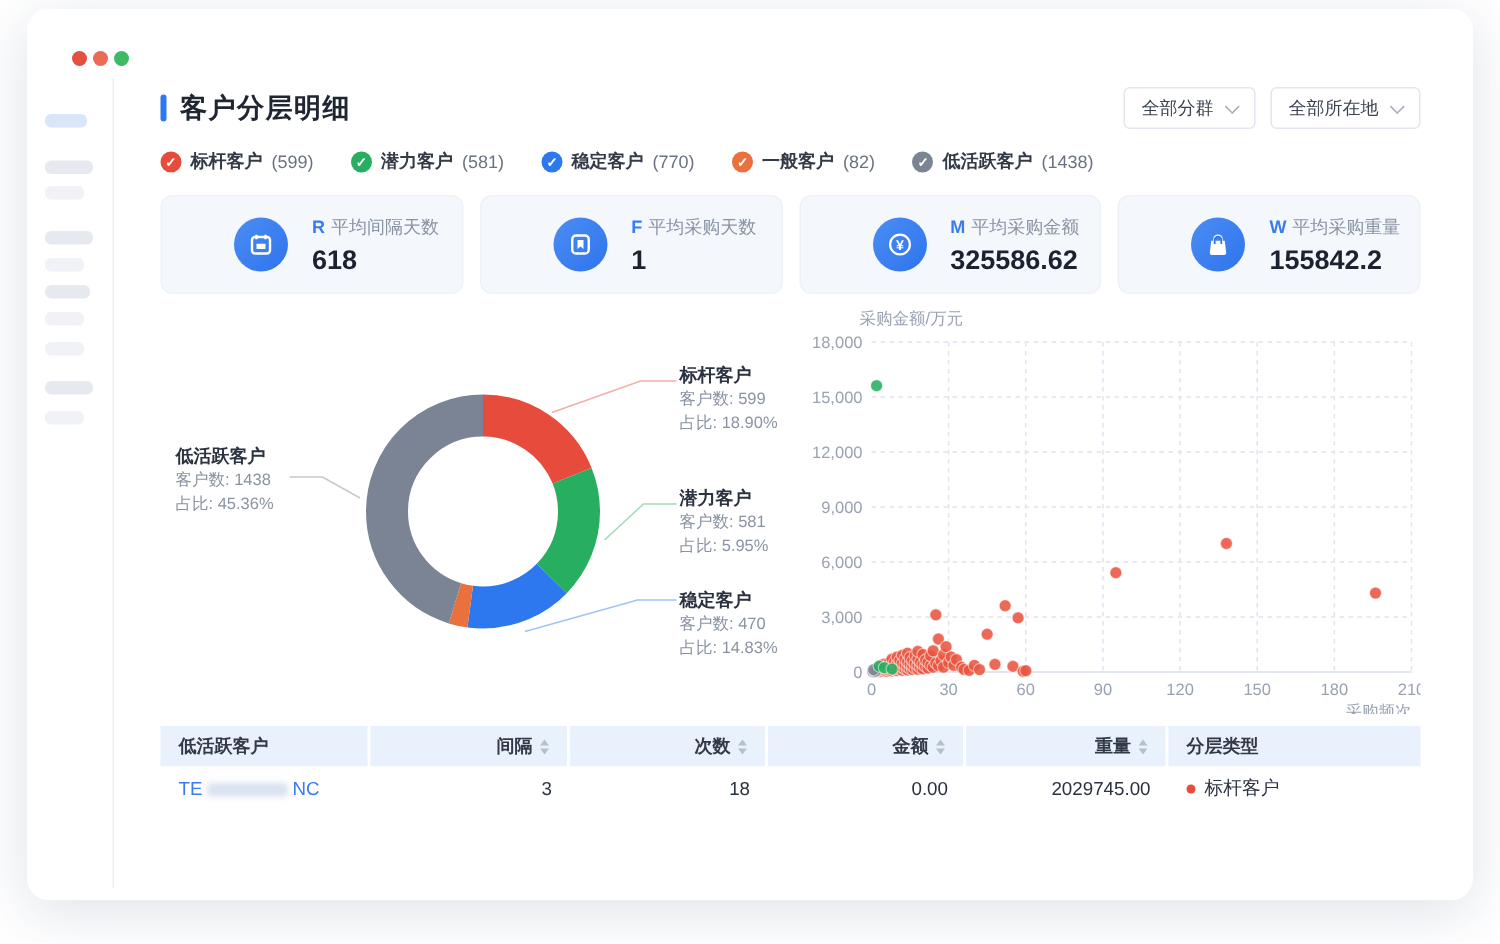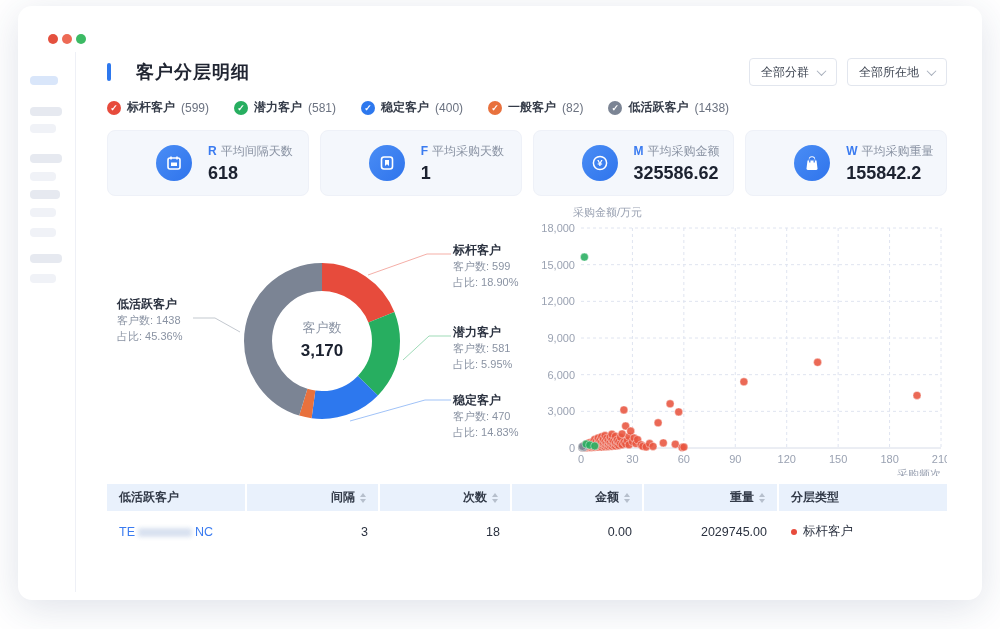--- a/index.html
+++ b/index.html
@@ -11,21 +11,21 @@
   .lights { position:absolute; left:30px; top:28px; display:flex; gap:4px; }
   .dot { width:10px; height:10px; border-radius:50%; }
   .dot-1 { background:#e4503e; } .dot-2 { background:#ed6a55; } .dot-3 { background:#3cba64; }
   
   .sidebar { position:absolute; left:12px; top:66px; width:46px; }
   .sk { border-radius:4px; height:9px; margin-left:0; }
   .divider { position:absolute; left:57px; top:46px; height:540px; width:1px; background:#eef0f6; }
   
   .main { position:absolute; left:70px; top:40px; width:878px; padding:10px 19px 0; }
   .title-row { display:flex; align-items:center; justify-content:space-between; margin-top:2px; }
-  .title-left { display:flex; align-items:center;gap:16px; }
+  .title-left { display:flex; align-items:center; }
   .title-bar { width:4px; height:18px; border-radius:2px; background:#2d78ee; margin-right:9px; }
   .page-title { font-size:18px; font-weight:bold; color:#202532; letter-spacing:1px; }
   .filters { display:flex; gap:10px; }
   .filter-btn { display:flex; align-items:center; height:28px; padding:0 11px; border:1px solid #e2e6ee;
                 border-radius:4px; background:#fff; font-size:12px; color:#3c4350; cursor:pointer; }
   .chev { width:7px; height:7px; border-right:1.4px solid #a7afbc; border-bottom:1.4px solid #a7afbc;
           transform:rotate(45deg) translate(-1px,-1px); margin-left:9px; }
   
   .legend-row { display:flex; gap:25px; margin-top:13px; }
   .legend-item { display:flex; align-items:center; gap:6px; font-size:12px; color:#343b48; font-weight:bold; cursor:pointer; }
@@ -54,21 +54,21 @@
   .pie-label .nm { font-size:12px; font-weight:bold; color:#2b3240; }
   .leader-svg { position:absolute; left:0; top:0; pointer-events:none; }
   .scatter-block { position:relative; width:412px; height:272px; }
   
   .table-wrap { margin-top:8px; }
   table { width:840px; border-collapse:separate; border-spacing:0; table-layout:fixed; }
   th { background:#e9f1fc; height:27px; font-size:12px; color:#323a48; font-weight:bold;
        padding:0 12px; border-right:2px solid #fff; }
   th:last-child { border-right:none; }
   th.left, td.left { text-align:left; } th.right, td.right { text-align:right; }
-  td { height:29px; font-size:12.5px; color:#2b3240; padding:12px 12px; background:#fff; }
+  td { height:29px; font-size:12.5px; color:#2b3240; padding:0 12px; background:#fff; }
   .sorter { display:inline-flex; flex-direction:column; margin-left:5px; vertical-align:middle; cursor:pointer; }
   .tri-up { width:0;height:0;border-left:3.5px solid transparent;border-right:3.5px solid transparent;
             border-bottom:4px solid #b6bfcc; }
   .tri-down { width:0;height:0;border-left:3.5px solid transparent;border-right:3.5px solid transparent;
               border-top:4px solid #b6bfcc; margin-top:2px; }
   .name-link { color:#3a7bf0; cursor:pointer; }
   .blur-chunk { display:inline-block; height:9px; border-radius:2px; background:#c4d2e8;
                 filter:blur(2px); opacity:.65; margin:0 3px; vertical-align:middle; }
   .type-dot { display:inline-block; width:6px; height:6px; border-radius:50%; background:#e74b3c;
               margin-right:6px; vertical-align:middle; }
@@ -125,21 +125,21 @@
           <span class="cnt">(599)</span>
         </div>
         <div class="legend-item">
           <span class="chk c-green">✓</span>
           <span>潜力客户</span>
           <span class="cnt">(581)</span>
         </div>
         <div class="legend-item">
           <span class="chk c-blue">✓</span>
           <span>稳定客户</span>
-          <span class="cnt">(400)</span>
+          <span class="cnt">(770)</span>
         </div>
         <div class="legend-item">
           <span class="chk c-orange">✓</span>
           <span>一般客户</span>
           <span class="cnt">(82)</span>
         </div>
         <div class="legend-item">
           <span class="chk c-gray">✓</span>
           <span>低活跃客户</span>
           <span class="cnt">(1438)</span>
@@ -210,24 +210,20 @@
                 <circle cx="85" cy="85" r="64" fill="none" stroke="#e8713d" stroke-width="28" stroke-dasharray="10.415007965180882 391.7088516943126" stroke-dashoffset="-209.3456813387323"></circle>
                 <circle cx="85" cy="85" r="64" fill="none" stroke="#7b8494" stroke-width="28" stroke-dasharray="182.40338274154627 219.72047691794725" stroke-dashoffset="-219.76068930391318"></circle>
               </g>
             </svg>
           <svg class="leader-svg" id="leader-svg" width="428" height="272">
               <polyline points="261,71 320,50 344,50" fill="none" stroke="#e74b3c" stroke-opacity="0.45" stroke-width="1"></polyline>
               <polyline points="296,156 322,132 344,132" fill="none" stroke="#27ae60" stroke-opacity="0.45" stroke-width="1"></polyline>
               <polyline points="243,217 318,196 344,196" fill="none" stroke="#2d78ee" stroke-opacity="0.45" stroke-width="1"></polyline>
               <polyline points="133,128 108,114 86,114" fill="none" stroke="#7b8494" stroke-opacity="0.45" stroke-width="1"></polyline>
             </svg>
-          <div class="donut-center">
-            <div class="t">客户数</div>
-            <div class="v">3,170</div>
-          </div>
           <div class="pie-label" style="left:346px;top:38px;">
             <div class="nm">标杆客户</div>
             <div>客户数: 599</div>
             <div>占比: 18.90%</div>
           </div>
           <div class="pie-label" style="left:346px;top:120px;">
             <div class="nm">潜力客户</div>
             <div>客户数: 581</div>
             <div>占比: 5.95%</div>
           </div>

